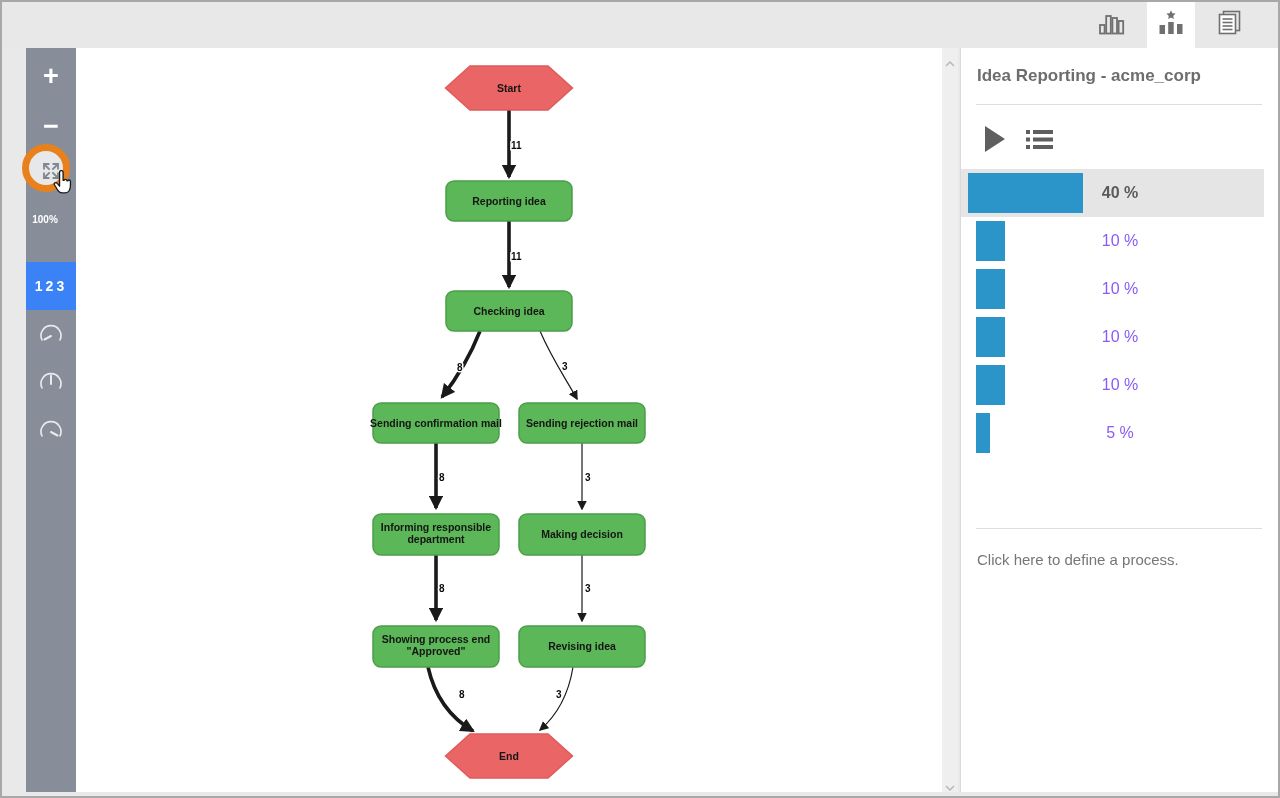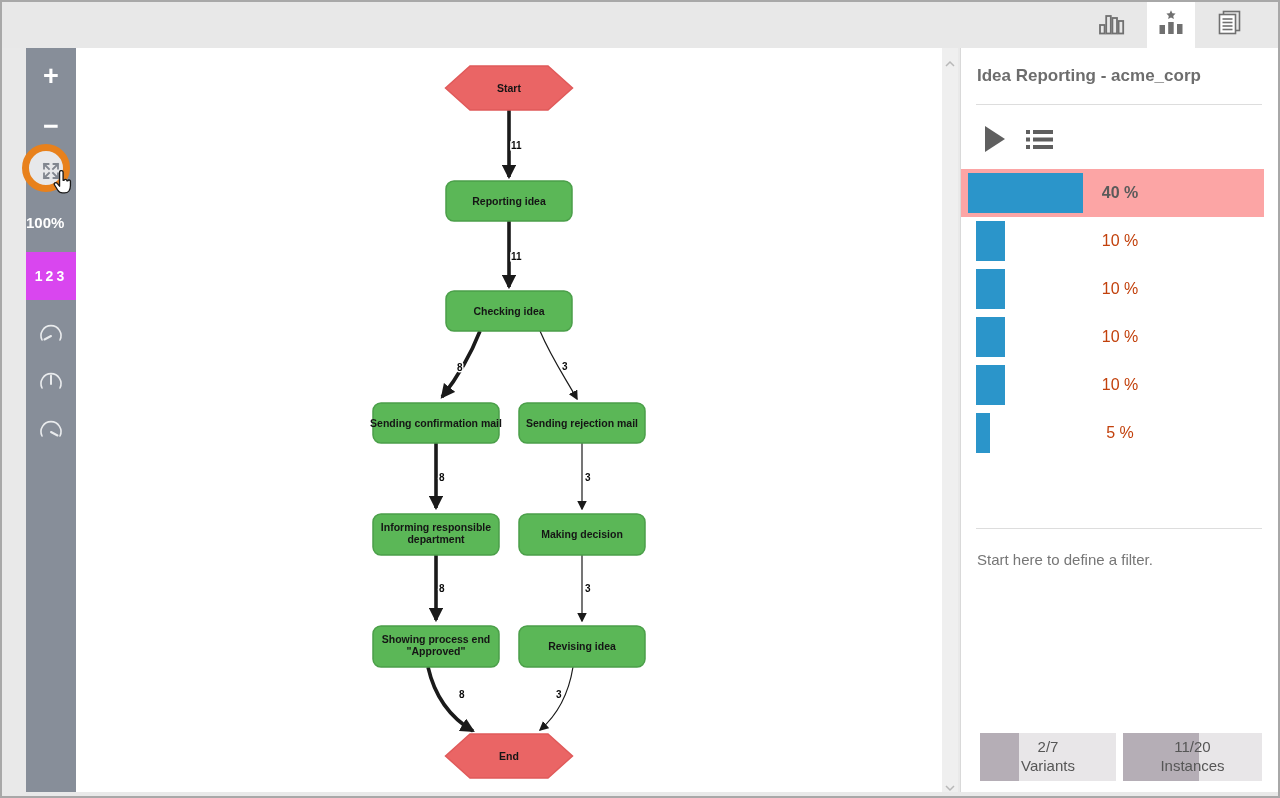--- a/index.html
+++ b/index.html
@@ -12,23 +12,23 @@
   .tabs { position:absolute; right:24px; top:0; height:46px; display:flex; gap:11px; }
   .tab { width:48px; height:46px; display:flex; align-items:center; justify-content:center; cursor:pointer; }
   .tab.active { background:#ffffff; }
 
   
   .toolbar { position:absolute; left:24px; top:46px; width:50px; height:744px; background:#878e99; }
   .tb-btn { position:absolute; left:0; width:50px; height:36px; display:flex; align-items:center;
             justify-content:center; color:#fff; cursor:pointer; }
   .tb-zoom-in  { top:10px; font-size:27px; font-weight:bold; }
   .tb-zoom-out { top:60px; font-size:27px; font-weight:bold; }
-  .tb-level { position:absolute; left:0; top:166px; width:38px; 
-              color:#fff; font-size:15px; font-weight:bold; }
-  .tb-123 { position:absolute; left:0; top:204px; width:50px; height:48px; background:#d946ef;
+  .tb-level { position:absolute; left:0; top:166px; width:38px; text-align:center;
+              color:#fff; font-size:10px; font-weight:bold; }
+  .tb-123 { position:absolute; left:0; top:214px; width:50px; height:48px; background:#3b82f6;
             color:#fff; font-size:14px; font-weight:bold; letter-spacing:3px; display:flex;
             align-items:center; justify-content:center; cursor:pointer; }
   .tb-gauge { position:absolute; left:0; width:50px; height:40px; display:flex;
               align-items:center; justify-content:center; cursor:pointer; }
   .g1 { top:268px; } .g2 { top:316px; } .g3 { top:364px; }
 
   
   .ring { position:absolute; left:-4px; top:96px; width:48px; height:48px; border:7px solid #e8811c;
           border-radius:50%; background:#e7e8ea; z-index:3; }
   .fit-btn { position:absolute; left:8px; top:108px; width:34px; height:34px; display:flex;
@@ -54,23 +54,23 @@
 
   
   .panel { position:absolute; left:958px; top:46px; width:318px; height:744px; background:#fff;
            border-left:1px solid #d9d9d9; }
   .p-title { position:absolute; left:16px; top:18px; font-size:17px; font-weight:bold; color:#6d6d6d; }
   .p-div1 { position:absolute; left:15px; right:16px; top:56px; border-top:1px solid #dddddd; }
   .p-icons { position:absolute; left:24px; top:78px; display:flex; gap:20px; align-items:center; }
   .p-icons > div { cursor:pointer; display:flex; align-items:center; }
   .vlist { position:absolute; left:0; right:14px; top:121px; }
   .vrow { position:relative; height:48px; display:flex; align-items:center; padding-left:15px; cursor:pointer; }
-  .vrow.selected { background:#fca5a5;padding-left:7px; }
+  .vrow.selected { background:#e5e5e5;padding-left:7px; }
   .vbar { height:40px; background:#2b95ca; }
-  .vlabel { position:absolute; left:128px; width:62px; text-align:center; font-size:16px; color:#c2410c; }
+  .vlabel { position:absolute; left:128px; width:62px; text-align:center; font-size:16px; color:#8b5cf6; }
   .vrow.selected .vlabel { font-weight:bold; color:#5a5a5a; }
   .p-div2 { position:absolute; left:15px; right:16px; top:480px; border-top:1px solid #dddddd; }
   .p-filter { position:absolute; left:16px; top:503px; font-size:15px; color:#767676; cursor:pointer; }
   .p-stats { position:absolute; left:19px; top:685px; display:flex; gap:7px; }
   .stat { position:relative; height:48px; background:#e8e6e8; overflow:hidden; }
   .stat:nth-child(1) { width:136px; }
   .stat:nth-child(2) { width:139px; }
   .stat-fill { position:absolute; left:0; top:0; bottom:0; background:#b5aeb6; }
   .stat-text { position:relative; z-index:1; width:100%; text-align:center; font-size:15px;
                color:#565656; line-height:1.25; padding-top:5px; }
@@ -309,33 +309,17 @@
           <div class="vbar" style="width: 28.75px;"></div>
           <div class="vlabel">10 %</div>
         </div>
         <div class="vrow">
           <div class="vbar" style="width: 14.375px;"></div>
           <div class="vlabel">5 %</div>
         </div>
       </div>
 
     <div class="p-div2"></div>
-    <div class="p-filter">Start here to define a filter.</div>
-
-    <div class="p-stats">
-        <div class="stat">
-          <div class="stat-fill" style="width: 28.6%;"></div>
-          <div class="stat-text">
-            <div>2/7</div>
-            <div>Variants</div>
-          </div>
-        </div>
-        <div class="stat">
-          <div class="stat-fill" style="width: 55%;"></div>
-          <div class="stat-text">
-            <div>11/20</div>
-            <div>Instances</div>
-          </div>
-        </div>
-      </div>
+    <div class="p-filter">Click here to define a process.</div>
+
   </div>
 
 </div>
 
 </body></html>

